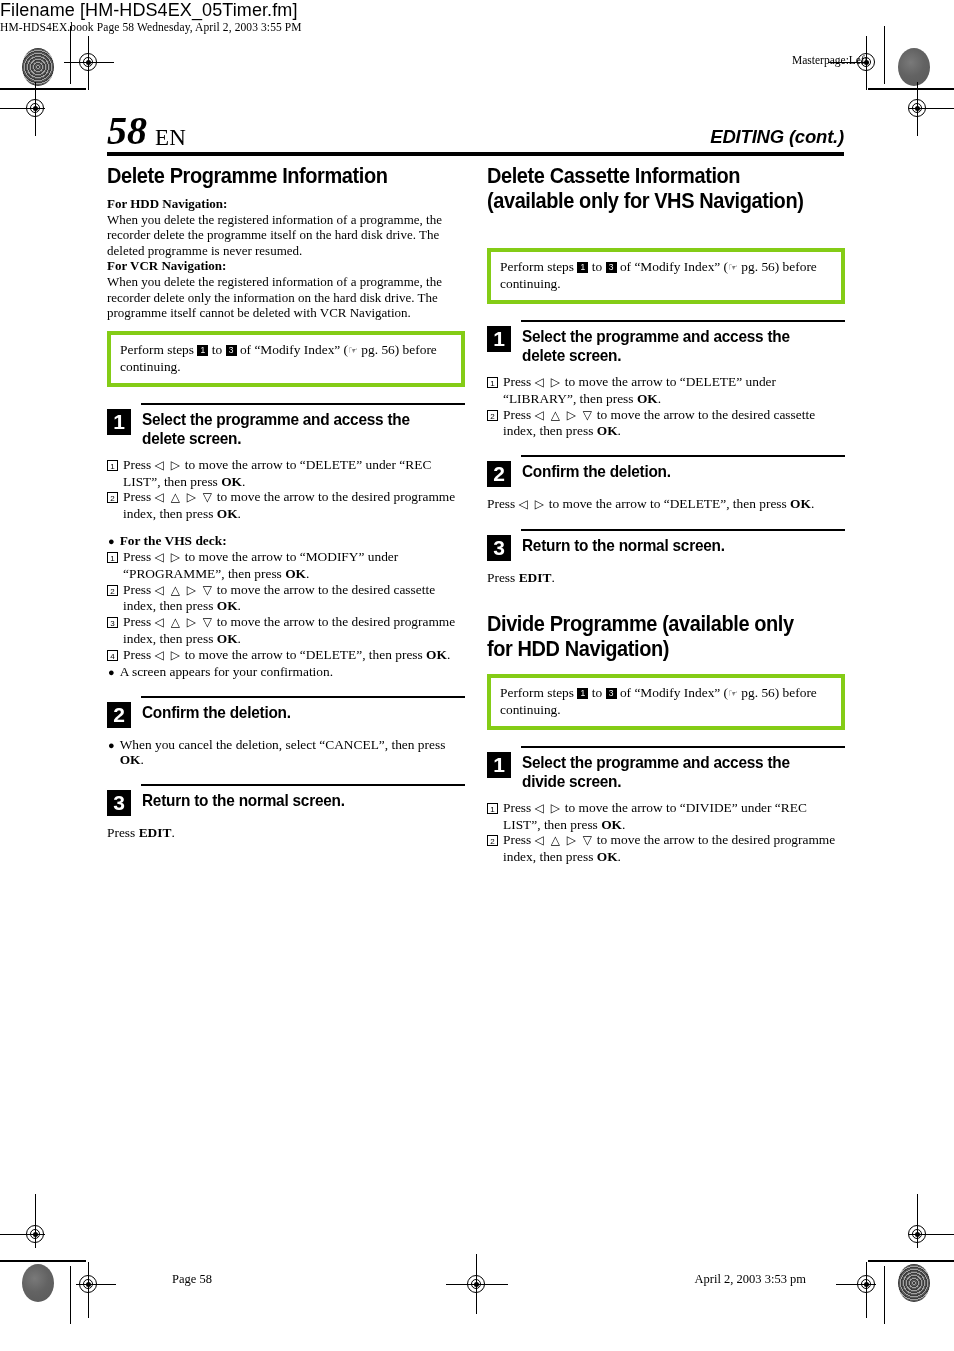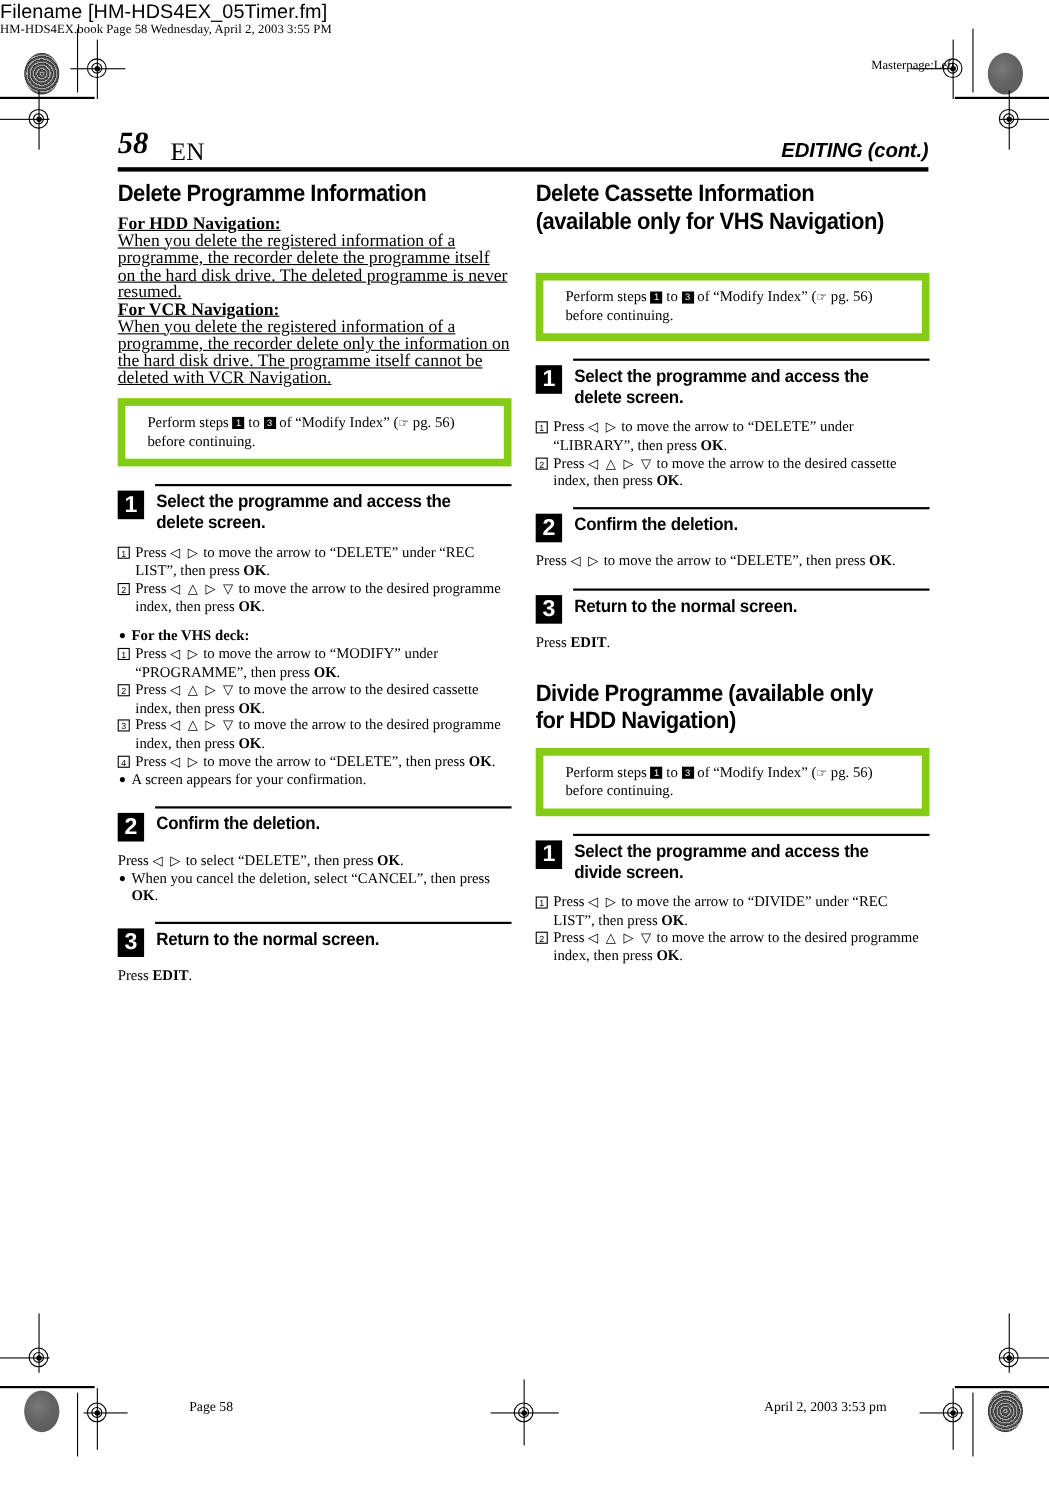--- a/index.html
+++ b/index.html
@@ -35,47 +35,47 @@
   #fm-filename{left:80px;top:31px;font-size:18px;font-family:"Liberation Sans",sans-serif;
     letter-spacing:.1px;}
   #fm-bookline{left:86px;top:56px;font-size:11.5px;font-family:"Liberation Serif",serif;
     letter-spacing:.1px;}
   #fm-masterpage{position:absolute;right:86px;top:54px;font-size:11.5px;
     font-family:"Liberation Serif",serif;white-space:nowrap;}
 
   
   #page-header{position:absolute;left:107px;top:115px;width:737px;height:42px;}
   #pagenum{position:absolute;left:0;top:-4px;font-family:"Liberation Serif",serif;
-    font-style:italic;font-weight:bold;font-size:28px;line-height:40px;}
+    font-style:italic;font-weight:bold;font-size:40px;line-height:40px;}
   #pagelang{position:absolute;left:48px;top:14px;font-family:"Liberation Serif",serif;
     font-size:23px;line-height:17px;letter-spacing:.3px;}
   #chapter-title{position:absolute;right:0;top:12px;font-family:"Liberation Sans",sans-serif;
     font-style:italic;font-weight:bold;font-size:18.5px;line-height:20px;letter-spacing:-.2px;}
   #header-rule{position:absolute;left:107px;top:152px;width:737px;height:4px;background:#000;}
 
   
   .col{position:absolute;top:164px;width:358px;}
   #col-left{left:107px;}
   #col-right{left:487px;}
 
   h1.sec{
     font-family:"Liberation Sans",sans-serif;
     font-weight:bold;font-size:21.5px;line-height:25px;
     margin:0 0 7px 0;letter-spacing:-.45px;
     transform:scaleX(.93);transform-origin:left center;
   }
   h1.sec.tight{margin-bottom:9px;}
 
-  .body{font-family:"Liberation Serif",serif;font-size:16px;line-height:15.6px;text-decoration:underline;}
+  .body{font-family:"Liberation Serif",serif;font-size:13px;line-height:15.6px;}
   .lbl{font-weight:bold;}
 
   
   .callout{
-    border:7px solid #84cc16;
-    padding:7px 9px 8px 20px;
+    border:4px solid #84cc16;
+    padding:7px 9px 8px 9px;
     margin:10px 0 12px 0;
     font-family:"Liberation Serif",serif;
     font-size:13.4px;line-height:16px;
   }
 
   
   .step{margin-top:14px;position:relative;}
   .step-rule{position:absolute;left:34px;right:0;top:2px;height:2px;background:#000;}
   .step-row{display:flex;align-items:flex-start;padding-top:8px;}
   .step-num{
@@ -293,23 +293,20 @@
     </div>
   </div>
 
   <div class="step">
     <div class="step-rule"></div>
     <div class="step-row">
       <div class="step-num">2</div>
       <div class="step-title">Confirm the deletion.</div>
     </div>
     <div class="step-body">
-      <div><span>Press</span>
-        <span class="arrows">◁ ▷</span>
-        <span>to select “DELETE”, then press </span><b>OK</b><span>.</span></div>
       <div class="bullet">
         <div class="bullet-dot">●</div>
         <div class="bullet-txt"><span>When you cancel the deletion, select “CANCEL”, then press </span><b>OK</b><span>.</span></div>
       </div>
     </div>
   </div>
 
   <div class="step">
     <div class="step-rule"></div>
     <div class="step-row">

